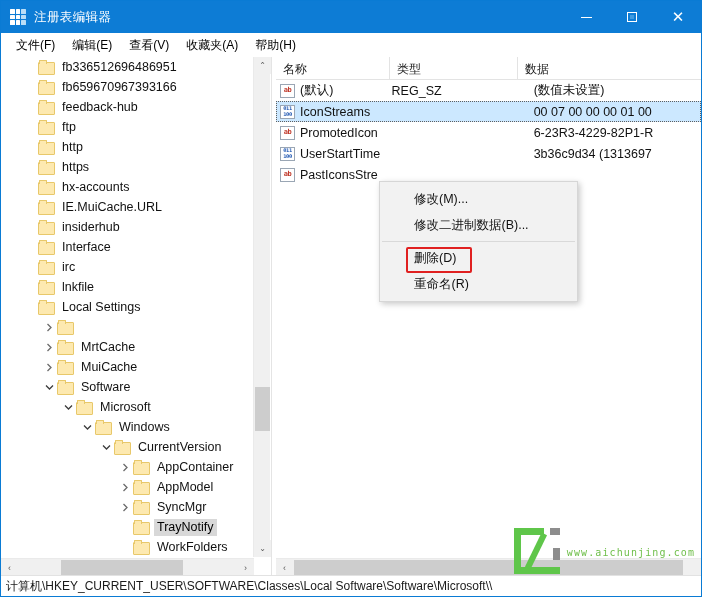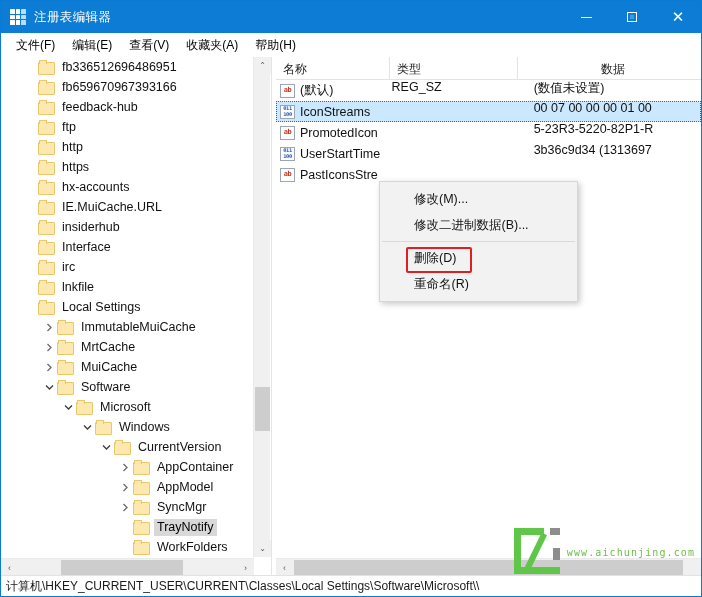--- a/index.html
+++ b/index.html
@@ -183,27 +183,27 @@
   }
   .hcell {
     font-size: 12px; color: #1a1a1a;
     padding: 4px 0 0 7px;
     border-right: 1px solid #e3e3e3;
     height: 23px;
     white-space: nowrap;
   }
   .hcell.c1 { width: 114px; }
   .hcell.c2 { width: 128px; }
-  .hcell.c3 { width: 183px; border-right: none; text-align: center; }
+  .hcell.c3 { width: 183px; border-right: none; }
 
   .list-body { position: absolute; left: 0; top: 23px; width: 425px; height: 478px; }
   .list-row {
     position: relative;
     height: 21px;
-    display: flex; 
+    display: flex; align-items: center;
     font-size: 12.5px; color: #111;
     white-space: nowrap;
   }
   .list-row.sel { background: #cce8ff; outline: 1px dotted #5f5f5f; outline-offset: -1px; }
   .cell-name { width: 114px; display: flex; align-items: center; padding-left: 4px; overflow: hidden; }
   .cell-type { width: 128px; padding-left: 7px; overflow: hidden; }
   .cell-data { width: 183px; padding-left: 7px; overflow: hidden; margin-left: 20px; }
 
   .vicon {
     width: 15px; height: 14px; flex: none; margin-right: 5px;
@@ -421,21 +421,20 @@
             <span class="tree-label">Local Settings</span>
           </div>
           <div class="tree-row">
             <span class="indent" style="width: 25px;"></span>
             <span class="twisty">
               <svg width="7" height="9" viewBox="0 0 7 9">
                 <path d="M1.5 1 L5 4.5 L1.5 8" fill="none" stroke="#6b6b6b" stroke-width="1.3"></path>
               </svg>
             </span>
             <span class="folder"></span>
-            <span class="tree-label">ImmutableMuiCache</span>
           </div>
           <div class="tree-row">
             <span class="indent" style="width: 25px;"></span>
             <span class="twisty">
               <svg width="7" height="9" viewBox="0 0 7 9">
                 <path d="M1.5 1 L5 4.5 L1.5 8" fill="none" stroke="#6b6b6b" stroke-width="1.3"></path>
               </svg>
             </span>
             <span class="folder"></span>
             <span class="tree-label">MrtCache</span>
@@ -573,21 +572,21 @@
             </div>
             <div class="cell-type"></div>
             <div class="cell-data">00 07 00 00 00 01 00</div>
           </div>
           <div class="list-row">
             <div class="cell-name">
               <span class="vicon str">ab</span>
               <span>PromotedIcon</span>
             </div>
             <div class="cell-type"></div>
-            <div class="cell-data">5-23R3-5220-82P1-R</div>
+            <div class="cell-data">6-23R3-4229-82P1-R</div>
           </div>
           <div class="list-row">
             <div class="cell-name">
               <span class="vicon bin">
                 <span>011<br>100</span>
               </span>
               <span>UserStartTime</span>
             </div>
             <div class="cell-type"></div>
             <div class="cell-data">3b36c9d34 (1313697</div>
@@ -626,16 +625,16 @@
       <span class="seg t2"></span>
       <span class="seg r2"></span>
       <span class="slash"></span>
     </div>
     <div class="wm-text">
       <div class="wm-url">www.aichunjing.com</div>
     </div>
   </div>
 
   <div class="statusbar">
-    <span>计算机\HKEY_CURRENT_USER\CURRENT\Classes\Local Settings\Software\Microsoft\\</span>
+    <span>计算机\HKEY_CURRENT_USER\SOFTWARE\Classes\Local Software\Software\Microsoft\\</span>
   </div>
 
 </div>
 
 </body></html>

